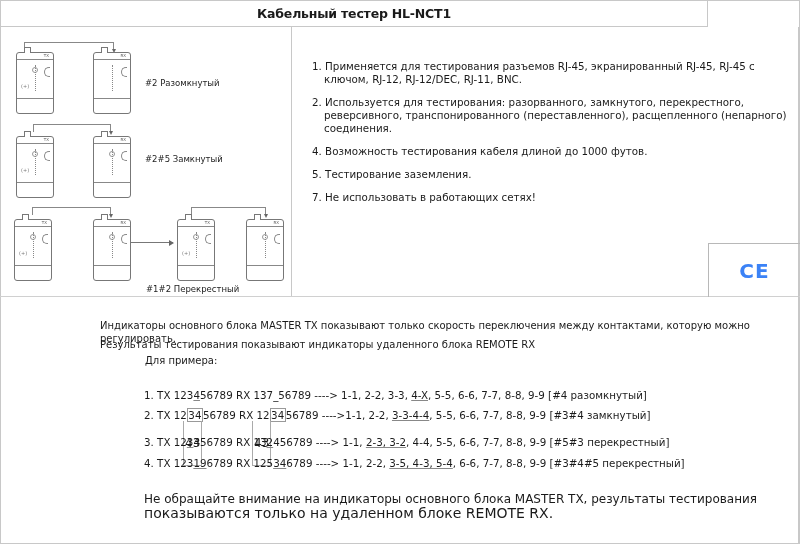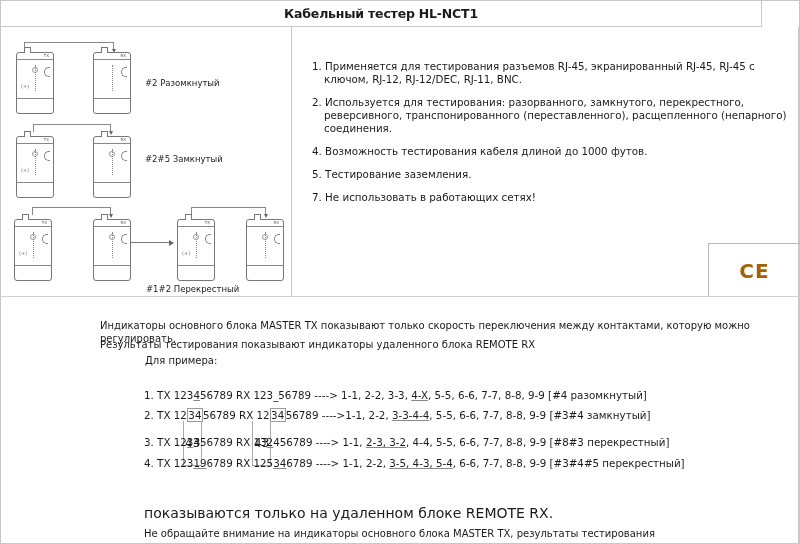--- a/index.html
+++ b/index.html
@@ -1,28 +1,28 @@
 <!DOCTYPE html>
 <html><head>
 <meta charset="utf-8">
 <style>
   * { box-sizing: border-box; margin: 0; padding: 0; }
   html, body { width: 800px; height: 544px; background: #ffffff; overflow: hidden; }
   body { font-family: "DejaVu Sans", sans-serif; color: #1a1a1a; position: relative; }
 
   .frame { position: absolute; left: 0; top: 0; width: 800px; height: 544px; border: 1px solid #c8c8c8; }
 
-  .title-bar { position: absolute; left: 0; top: 0; width: 762px; height: 27px; border: 1px solid #c8c8c8; border-bottom: 1px solid #c8c8c8; display: flex; align-items: center; justify-content: center; }
+  .title-bar { position: absolute; left: 0; top: 0; width: 708px; height: 27px; border: 1px solid #c8c8c8; border-bottom: 1px solid #c8c8c8; display: flex; align-items: center; justify-content: center; }
   .title-bar span { font-family: "DejaVu Sans", sans-serif; font-weight: bold; font-size: 12.5px; letter-spacing: -0.2px; }
 
   .left-panel { position: absolute; left: 0; top: 27px; width: 292px; height: 270px; border-right: 1px solid #c8c8c8; border-left: 1px solid #c8c8c8; }
   .right-panel { position: absolute; left: 292px; top: 27px; width: 508px; height: 270px; }
   .hline-bottom { position: absolute; left: 0; top: 296px; width: 800px; height: 1px; background: #d0d0d0; }
   .ce-box { position: absolute; left: 708px; top: 243px; width: 92px; height: 54px; border-left: 1px solid #b8b8b8; border-top: 1px solid #b8b8b8; display: flex; align-items: center; justify-content: center; }
-  .ce-box span { font-family: "DejaVu Sans", sans-serif; font-weight: bold; font-size: 20px; letter-spacing: 1px; color: #a16207; }
+  .ce-box span { font-family: "DejaVu Sans", sans-serif; font-weight: bold; font-size: 20px; letter-spacing: 1px; color: #3b82f6; }
   .right-edge { position: absolute; left: 798px; top: 27px; width: 1px; height: 517px; background: #c8c8c8; }
 
   .features { position: absolute; left: 312px; top: 60px; width: 480px; font-size: 10.3px; line-height: 13px; }
   .features .item { margin-bottom: 10px; padding-left: 12px; text-indent: -12px; }
 
   .device { position: absolute; width: 38px; height: 62px; border: 1.3px solid #777; border-radius: 3px; background: #fff; }
   .device::before { content: ""; position: absolute; left: 0; right: 0; top: 6px; height: 1px; background: #888; }
   .device::after { content: ""; position: absolute; left: 0; right: 0; bottom: 14px; height: 1px; background: #888; }
   .device .tab { position: absolute; top: -6px; left: 7px; width: 7px; height: 6px; border: 1.2px solid #777; border-bottom: none; background: #fff; }
   .device .lbl { position: absolute; top: 0px; right: 4px; font-size: 4px; color: #555; }
@@ -137,24 +137,24 @@
 </div>
 
 <div class="ce-box">
   <span>CE</span>
 </div>
 
 <div class="notes" style="left:100px;top:319px;font-size:10px;">Индикаторы основного блока MASTER TX показывают только скорость переключения между контактами, которую можно регулировать.</div>
 <div class="notes" style="left:100px;top:338px;font-size:10px;">Результаты тестирования показывают индикаторы удаленного блока REMOTE RX</div>
 <div class="notes" style="left:145px;top:354px;font-size:10px;">Для примера:</div>
 
-<div class="ex-line" style="top:389px;"><span>1.</span> <span>TX 123</span><span class="u">4</span><span>56789</span><span> RX 123</span><span>_</span><span>56789</span><span> ----&gt; </span><span>1-1, 2-2, 3-3, </span><span class="u">4-X</span><span>, 5-5, 6-6, 7-7, 8-8, 9-9 </span><span>[#4 разомкнутый]</span></div>
+<div class="ex-line" style="top:389px;"><span>1.</span> <span>TX 123</span><span class="u">4</span><span>56789</span><span> RX 137</span><span>_</span><span>56789</span><span> ----&gt; </span><span>1-1, 2-2, 3-3, </span><span class="u">4-X</span><span>, 5-5, 6-6, 7-7, 8-8, 9-9 </span><span>[#4 разомкнутый]</span></div>
 
 <div class="ex-line" style="top:409px;"><span>2.</span> <span>TX 12</span><span class="bx">34</span><span>56789</span><span> RX 12</span><span class="bx">34</span><span>56789</span><span> ----&gt;</span><span>1-1, 2-2, </span><span class="u">3-3-4-4</span><span>, 5-5, 6-6, 7-7, 8-8, 9-9 </span><span>[#3#4 замкнутый]</span></div>
 <div class="sub43" style="left:183px;top:421px;">43</div>
 <div class="sub43" style="left:252px;top:421px;">43</div>
 
-<div class="ex-line" style="top:436px;"><span>3.</span> <span>TX 12</span><span class="u">3</span><span>456789</span><span> RX 13</span><span class="u">2</span><span>456789</span><span> ----&gt; </span><span>1-1, </span><span class="u">2-3, 3-2</span><span>, 4-4, 5-5, 6-6, 7-7, 8-8, 9-9 </span><span>[#8#3 перекрестный]</span></div>
+<div class="ex-line" style="top:436px;"><span>3.</span> <span>TX 12</span><span class="u">3</span><span>456789</span><span> RX 13</span><span class="u">2</span><span>456789</span><span> ----&gt; </span><span>1-1, </span><span class="u">2-3, 3-2</span><span>, 4-4, 5-5, 6-6, 7-7, 8-8, 9-9 </span><span>[#5#3 перекрестный]</span></div>
 
 <div class="ex-line" style="top:457px;"><span>4.</span> <span>TX 123</span><span class="u">19</span><span>6789</span><span> RX 125</span><span class="u">34</span><span>6789</span><span> ----&gt; </span><span>1-1, 2-2, </span><span class="u">3-5, 4-3, 5-4</span><span>, 6-6, 7-7, 8-8, 9-9 </span><span>[#3#4#5 перекрестный]</span></div>
 
-<div class="notes" style="left:144px;top:493px;font-size:10px;margin-top:34px;">Не обращайте внимание на индикаторы основного блока MASTER TX, результаты тестирования</div>
+<div class="notes" style="left:144px;top:493px;font-size:12px;">Не обращайте внимание на индикаторы основного блока MASTER TX, результаты тестирования</div>
 <div class="notes" style="left:144px;top:507px;font-size:14px;">показываются только на удаленном блоке REMOTE RX.</div>
 
 </body></html>

